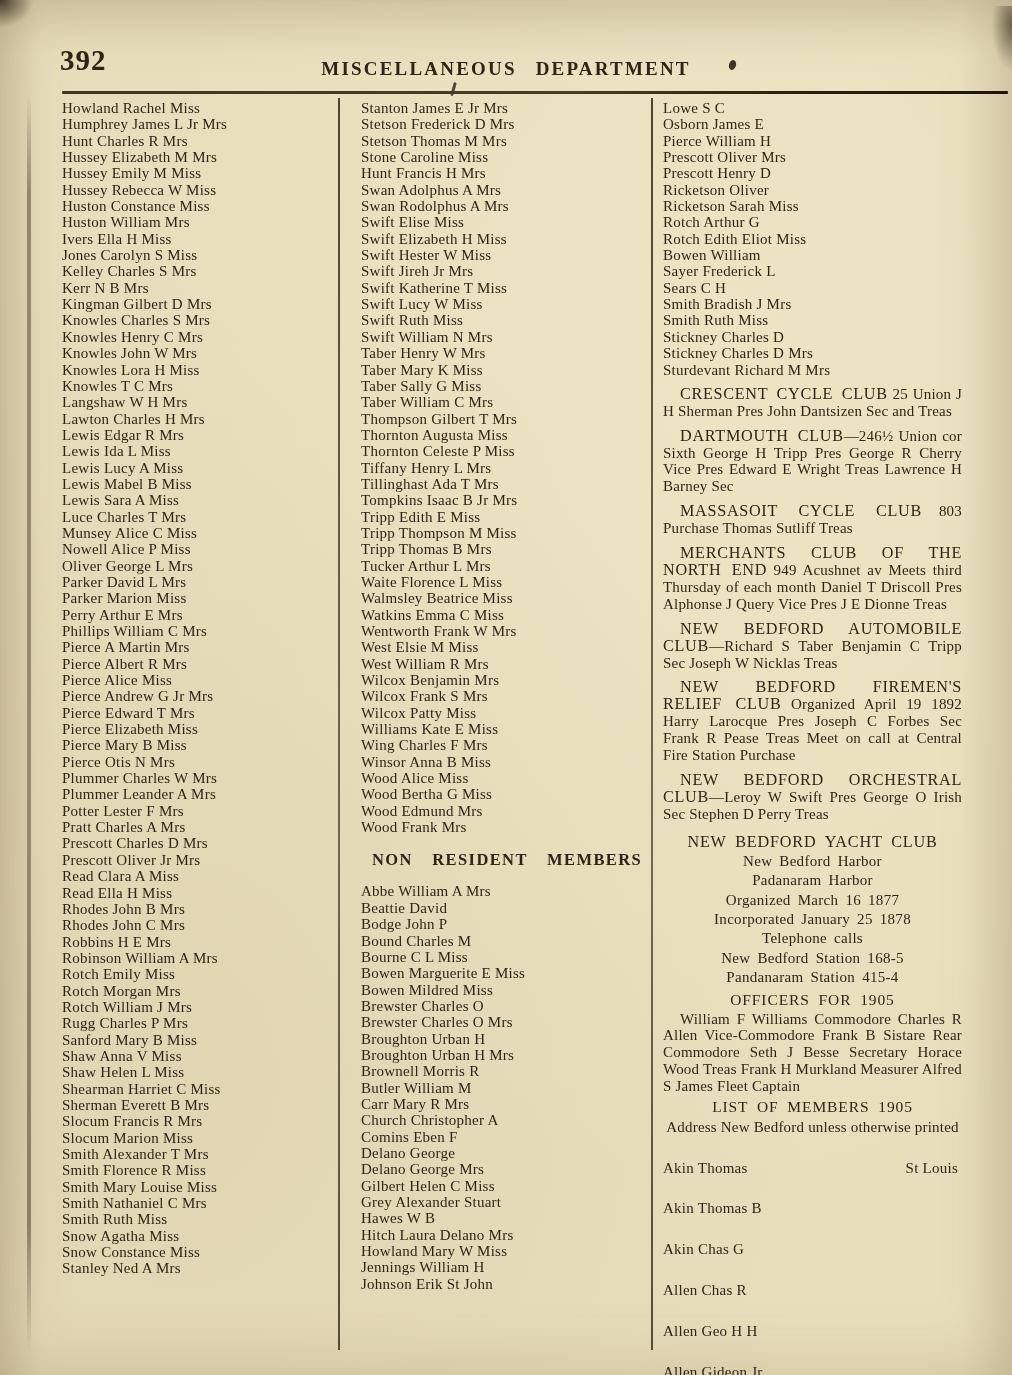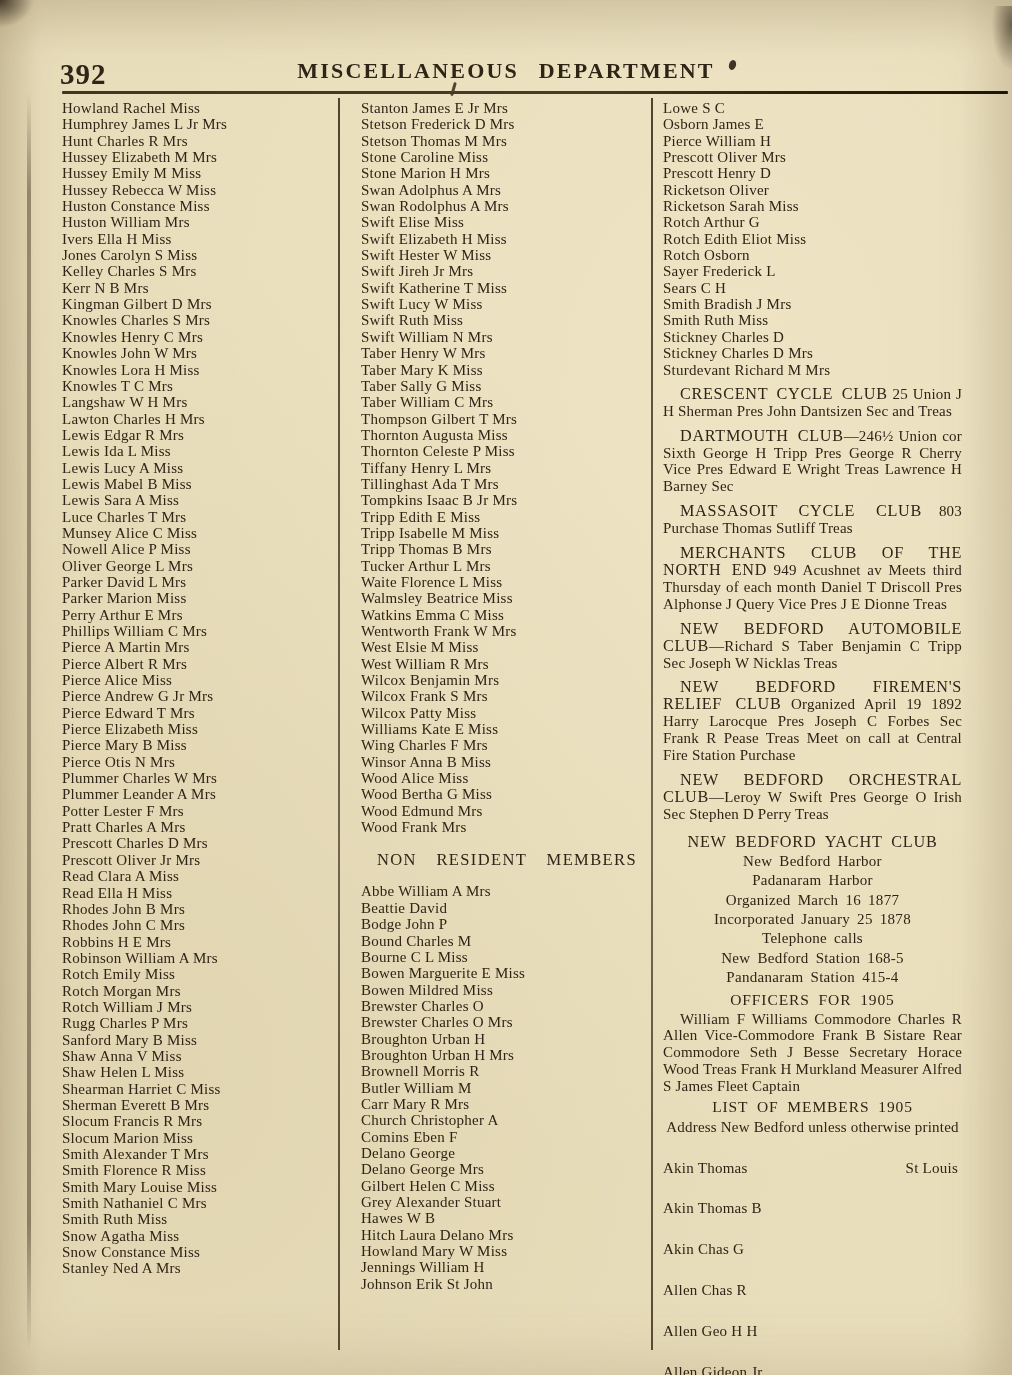--- a/index.html
+++ b/index.html
@@ -26,40 +26,40 @@
   .speck-tl{position:absolute;left:0;top:0;width:34px;height:28px;
     background:radial-gradient(ellipse at 0 0, rgba(28,20,8,.75), transparent 70%);}
   .speck-tr{position:absolute;right:0;top:6px;width:20px;height:64px;
     background:radial-gradient(ellipse at 100% 30%, rgba(28,20,8,.55), transparent 72%);}
   .speck-dot{position:absolute;left:729px;top:60px;width:7px;height:10px;border-radius:50%;
     background:rgba(30,22,10,.85);transform:rotate(18deg);}
   .speck-slash{position:absolute;left:452px;top:82px;width:2.5px;height:14px;
     background:rgba(40,30,14,.8);transform:rotate(16deg);border-radius:2px;}
 
   
-  .page-number{position:absolute;left:60px;top:58px;font-size:29px;font-weight:bold;letter-spacing:1px;}
+  .page-number{position:absolute;left:60px;top:44px;font-size:29px;font-weight:bold;letter-spacing:1px;}
   .page-title{position:absolute;left:0;top:58px;width:100%;text-align:center;
-    font-size:22px;font-weight:bold;letter-spacing:2.2px;word-spacing:12px;}
+    font-size:19px;font-weight:bold;letter-spacing:2.2px;word-spacing:12px;}
   .head-rule{position:absolute;left:62px;top:91px;width:946px;height:2.6px;
     background:linear-gradient(to right, #43361f 0%, #4a3c23 55%, #2a2010 78%, #1d1608 100%);
     border-radius:1px;}
 
   
   .columns{position:absolute;left:62px;top:100px;width:948px;display:flex;align-items:flex-start;}
   .col{position:relative;box-sizing:border-box;}
   .col1{width:278px;}
   .col2{width:313px;padding-left:21px;}
   .col3{width:357px;padding-left:10px;padding-right:48px;}
   .col1::after,.col2::after{content:'';position:absolute;right:0;top:-2px;width:1.6px;height:1252px;
     background:linear-gradient(to bottom, rgba(52,40,20,.85), rgba(52,40,20,.65) 60%, rgba(52,40,20,.8));}
 
   .dir-line{font-size:15px;line-height:16.35px;white-space:nowrap;letter-spacing:.25px;}
 
   .section-head{margin:15px 0 13px;text-align:center;font-size:16.5px;
-    letter-spacing:1.4px;word-spacing:14px;}
+    letter-spacing:1.4px;word-spacing:14px;font-weight:bold;}
 
   .club-para{margin:8px 0 0;font-size:15px;line-height:16.9px;text-indent:17px;
     text-align:justify;letter-spacing:.2px;}
   .club-name{font-size:16.2px;letter-spacing:.7px;word-spacing:3px;margin-top:48px;}
 
   .club-head{margin-top:10px;text-align:center;font-size:16.2px;letter-spacing:.8px;word-spacing:4px;}
   .center-line{text-align:center;font-size:15px;line-height:19.4px;letter-spacing:.3px;word-spacing:3px;}
   .center-head{text-align:center;font-size:15.5px;letter-spacing:.9px;word-spacing:4px;margin:3px 0 2px;}
   .officers{margin-top:0;}
   .note{margin:3px 0 1px;font-size:15px;line-height:16.6px;text-align:center;letter-spacing:.2px;}
@@ -157,21 +157,21 @@
         <div class="dir-line">Snow Constance Miss</div>
         <div class="dir-line">Stanley Ned A Mrs</div>
       </div>
 
     <div class="col col2">
       <div>
           <div class="dir-line">Stanton James E Jr Mrs</div>
           <div class="dir-line">Stetson Frederick D Mrs</div>
           <div class="dir-line">Stetson Thomas M Mrs</div>
           <div class="dir-line">Stone Caroline Miss</div>
-          <div class="dir-line">Stone Marion H Mrs</div>
+          <div class="dir-line">Hunt Francis H Mrs</div>
           <div class="dir-line">Swan Adolphus A Mrs</div>
           <div class="dir-line">Swan Rodolphus A Mrs</div>
           <div class="dir-line">Swift Elise Miss</div>
           <div class="dir-line">Swift Elizabeth H Miss</div>
           <div class="dir-line">Swift Hester W Miss</div>
           <div class="dir-line">Swift Jireh Jr Mrs</div>
           <div class="dir-line">Swift Katherine T Miss</div>
           <div class="dir-line">Swift Lucy W Miss</div>
           <div class="dir-line">Swift Ruth Miss</div>
           <div class="dir-line">Swift William N Mrs</div>
@@ -179,21 +179,21 @@
           <div class="dir-line">Taber Mary K Miss</div>
           <div class="dir-line">Taber Sally G Miss</div>
           <div class="dir-line">Taber William C Mrs</div>
           <div class="dir-line">Thompson Gilbert T Mrs</div>
           <div class="dir-line">Thornton Augusta Miss</div>
           <div class="dir-line">Thornton Celeste P Miss</div>
           <div class="dir-line">Tiffany Henry L Mrs</div>
           <div class="dir-line">Tillinghast Ada T Mrs</div>
           <div class="dir-line">Tompkins Isaac B Jr Mrs</div>
           <div class="dir-line">Tripp Edith E Miss</div>
-          <div class="dir-line">Tripp Isabelle M Miss</div>
+          <div class="dir-line">Tripp Thompson M Miss</div>
           <div class="dir-line">Tripp Thomas B Mrs</div>
           <div class="dir-line">Tucker Arthur L Mrs</div>
           <div class="dir-line">Waite Florence L Miss</div>
           <div class="dir-line">Walmsley Beatrice Miss</div>
           <div class="dir-line">Watkins Emma C Miss</div>
           <div class="dir-line">Wentworth Frank W Mrs</div>
           <div class="dir-line">West Elsie M Miss</div>
           <div class="dir-line">West William R Mrs</div>
           <div class="dir-line">Wilcox Benjamin Mrs</div>
           <div class="dir-line">Wilcox Frank S Mrs</div>
@@ -240,21 +240,21 @@
       <div>
           <div class="dir-line">Lowe S C</div>
           <div class="dir-line">Osborn James E</div>
           <div class="dir-line">Pierce William H</div>
           <div class="dir-line">Prescott Oliver Mrs</div>
           <div class="dir-line">Prescott Henry D</div>
           <div class="dir-line">Ricketson Oliver</div>
           <div class="dir-line">Ricketson Sarah Miss</div>
           <div class="dir-line">Rotch Arthur G</div>
           <div class="dir-line">Rotch Edith Eliot Miss</div>
-          <div class="dir-line">Rotch Osborn</div>
+          <div class="dir-line">Bowen William</div>
           <div class="dir-line">Sayer Frederick L</div>
           <div class="dir-line">Sears C H</div>
           <div class="dir-line">Smith Bradish J Mrs</div>
           <div class="dir-line">Smith Ruth Miss</div>
           <div class="dir-line">Stickney Charles D</div>
           <div class="dir-line">Stickney Charles D Mrs</div>
           <div class="dir-line">Sturdevant Richard M Mrs</div>
         </div>
       <div>
           <p class="club-para"><span class="club-name">CRESCENT CYCLE CLUB</span> 25 Union J H Sherman Pres John Dantsizen Sec and Treas</p>

